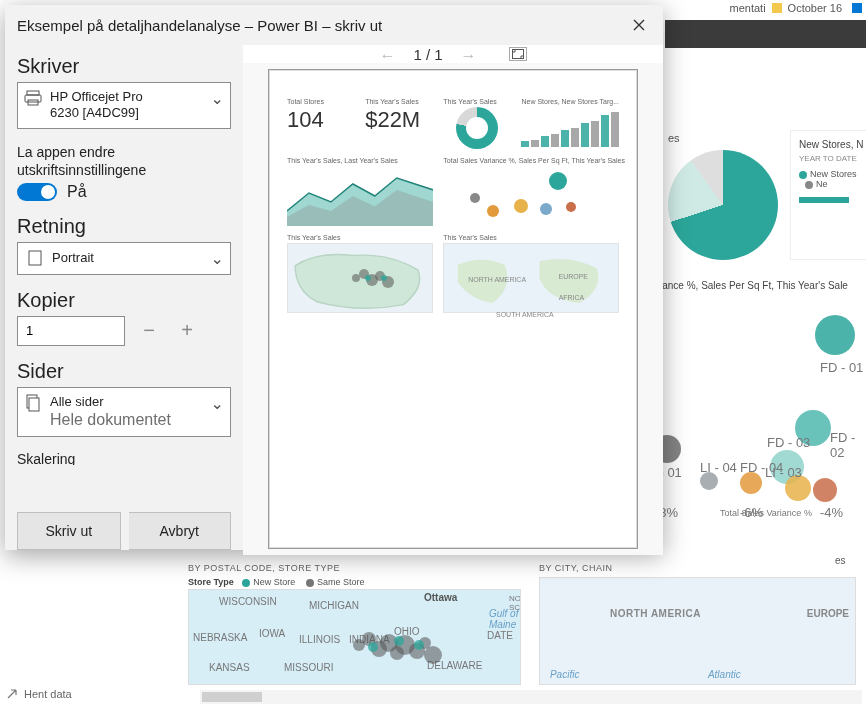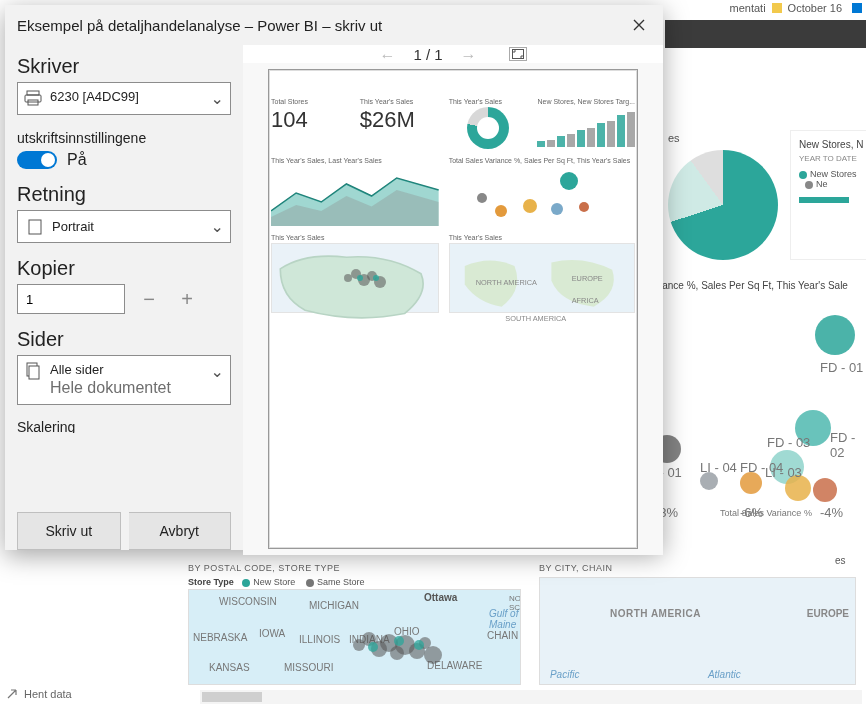--- a/index.html
+++ b/index.html
@@ -55,21 +55,21 @@
   .cutoff{color:#222;font-size:14px;overflow:hidden;height:14px;}
   .btn-row{margin-top:auto;display:flex;gap:8px;}
   .btn{flex:1;height:38px;border:1px solid #bfbfbf;background:var(--panel-dark);display:flex;align-items:center;justify-content:center;font-size:14px;cursor:pointer;}
   .btn+.btn{border-left:none;}
   
   .preview{flex:1;background:#fff;display:flex;flex-direction:column;}
   .pv-toolbar{height:38px;display:flex;align-items:center;justify-content:center;gap:18px;color:#666;}
   .pv-toolbar .nav{font-size:16px;color:#bbb;cursor:pointer;}
   .pv-toolbar .fs{font-size:14px;color:#666;cursor:pointer;border:1px solid #aaa;width:18px;height:14px;display:flex;align-items:center;justify-content:center;}
   .pv-stage{flex:1;background:#f8f8f8;display:flex;align-items:flex-start;justify-content:center;padding:6px;}
-  .page{width:370px;height:480px;background:#fff;border:1px solid #999;box-shadow:0 0 0 1px #ddd inset;padding:28px 2px;font-size:8px;color:#555;position:relative;}
+  .page{width:370px;height:480px;background:#fff;border:1px solid #999;box-shadow:0 0 0 1px #ddd inset;padding:28px 18px;font-size:8px;color:#555;position:relative;}
   .grid6{display:grid;grid-template-columns:1fr 1fr 1fr 1fr;grid-template-rows:auto auto auto;gap:8px 10px;}
   .mini{border:0;}
   .mini .t{font-size:7px;color:#666;margin-bottom:2px;white-space:nowrap;}
   .kpi{font-size:22px;font-weight:300;color:#333;text-align:left;}
   .donut{width:42px;height:42px;border-radius:50%;background:conic-gradient(var(--teal) 0 78%, #d8d8d8 0 100%);position:relative;margin:auto;}
   .donut::after{content:"";position:absolute;inset:10px;background:#fff;border-radius:50%;}
   .bars{display:flex;align-items:flex-end;gap:2px;height:40px;}
   .bars span{flex:1;background:var(--teal);opacity:.85;}
   .areachart{height:60px;position:relative;}
   .areachart svg{width:100%;height:100%;}
@@ -145,21 +145,21 @@
           <span class="map-label" style="left:4px;top:42px;">NEBRASKA</span>
           <span class="map-label" style="left:70px;top:38px;">IOWA</span>
           <span class="map-label" style="left:110px;top:44px;">ILLINOIS</span>
           <span class="map-label" style="left:160px;top:44px;">INDIANA</span>
           <span class="map-label" style="left:205px;top:36px;">OHIO</span>
           <span class="map-label" style="left:20px;top:72px;">KANSAS</span>
           <span class="map-label" style="left:95px;top:72px;">MISSOURI</span>
           <span class="map-label" style="left:238px;top:70px;text-align:right;">DELAWARE</span>
           <span class="map-label" style="left:235px;top:2px;font-weight:600;color:#555;">Ottawa</span>
           <span class="map-label" style="left:300px;top:18px;font-style:italic;color:#6aa0c8;">Gulf of Maine</span>
-          <span class="map-label" style="left:298px;top:40px;">CHAIN</span>
+          <span class="map-label" style="left:298px;top:40px;">DATE</span>
           <span class="map-label" style="left:320px;top:4px;font-size:8px;">NOVA SCOTIA</span>
 
           <svg style="position:absolute;left:150px;top:25px;width:120px;height:60px;">
             <g fill="#555" fill-opacity=".55">
               <circle cx="20" cy="30" r="6"></circle>
                 <circle cx="30" cy="24" r="7"></circle>
                 <circle cx="40" cy="34" r="8"></circle>
               <circle cx="50" cy="28" r="9"></circle>
                 <circle cx="58" cy="38" r="7"></circle>
                 <circle cx="66" cy="30" r="10"></circle>
@@ -215,28 +215,30 @@
         <h4>Skriver</h4>
         <div class="combo big">
           <span class="ico">
             <svg width="18" height="18" viewBox="0 0 18 18">
                 <rect x="3" y="2" width="12" height="4" fill="none" stroke="#555"></rect>
                 <rect x="1" y="6" width="16" height="7" rx="1" fill="none" stroke="#555"></rect>
                 <rect x="4" y="11" width="10" height="5" fill="none" stroke="#555"></rect>
               </svg>
           </span>
           <span class="lbl">
+            <div>HP Officejet Pro</div>
             <div>6230 [A4DC99]</div>
           </span>
           <span class="chev">⌄</span>
         </div>
       </div>
 
       <div>
         <div style="font-size:14px;line-height:1.3;">
+          <div>La appen endre</div>
           <div>utskriftsinnstillingene</div>
         </div>
         <div class="toggle-row">
           <div class="toggle"></div>
           <span>På</span>
         </div>
       </div>
 
       <div>
         <h4>Retning</h4>
@@ -300,21 +302,21 @@
       <div class="pv-stage">
         <div class="page">
           <div class="grid6">
 
             <div class="mini">
               <div class="t">Total Stores</div>
               <div class="kpi">104</div>
             </div>
             <div class="mini">
               <div class="t">This Year's Sales</div>
-              <div class="kpi">$26M</div>
+              <div class="kpi">$22M</div>
             </div>
             <div class="mini">
               <div class="t">This Year's Sales</div>
               <div class="donut"></div>
             </div>
             <div class="mini">
               <div class="t">New Stores, New Stores Targ...</div>
               <div class="bars">
                 <span style="height:15%"></span>
                   <span style="height:18%;background:#999"></span>

